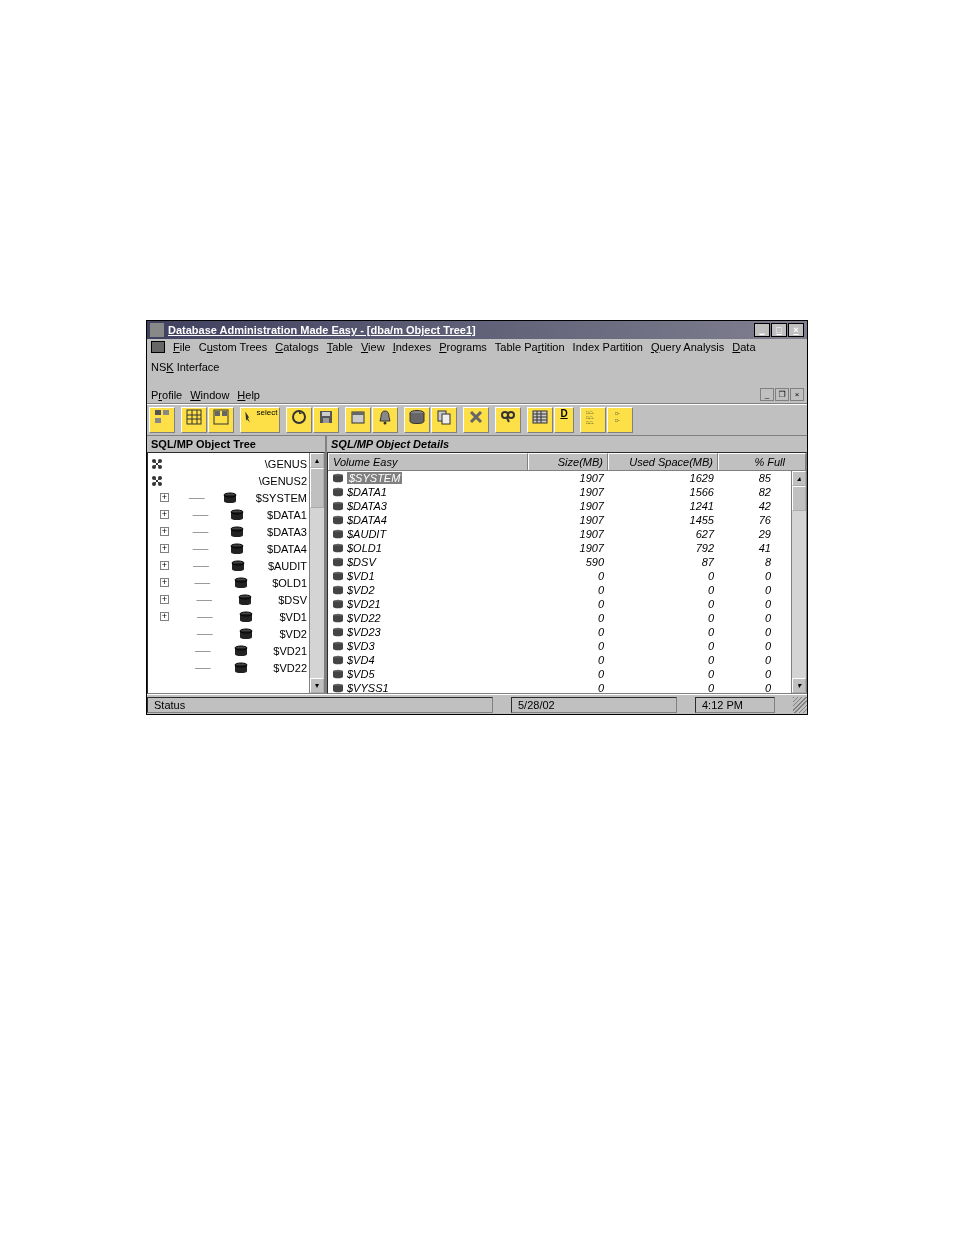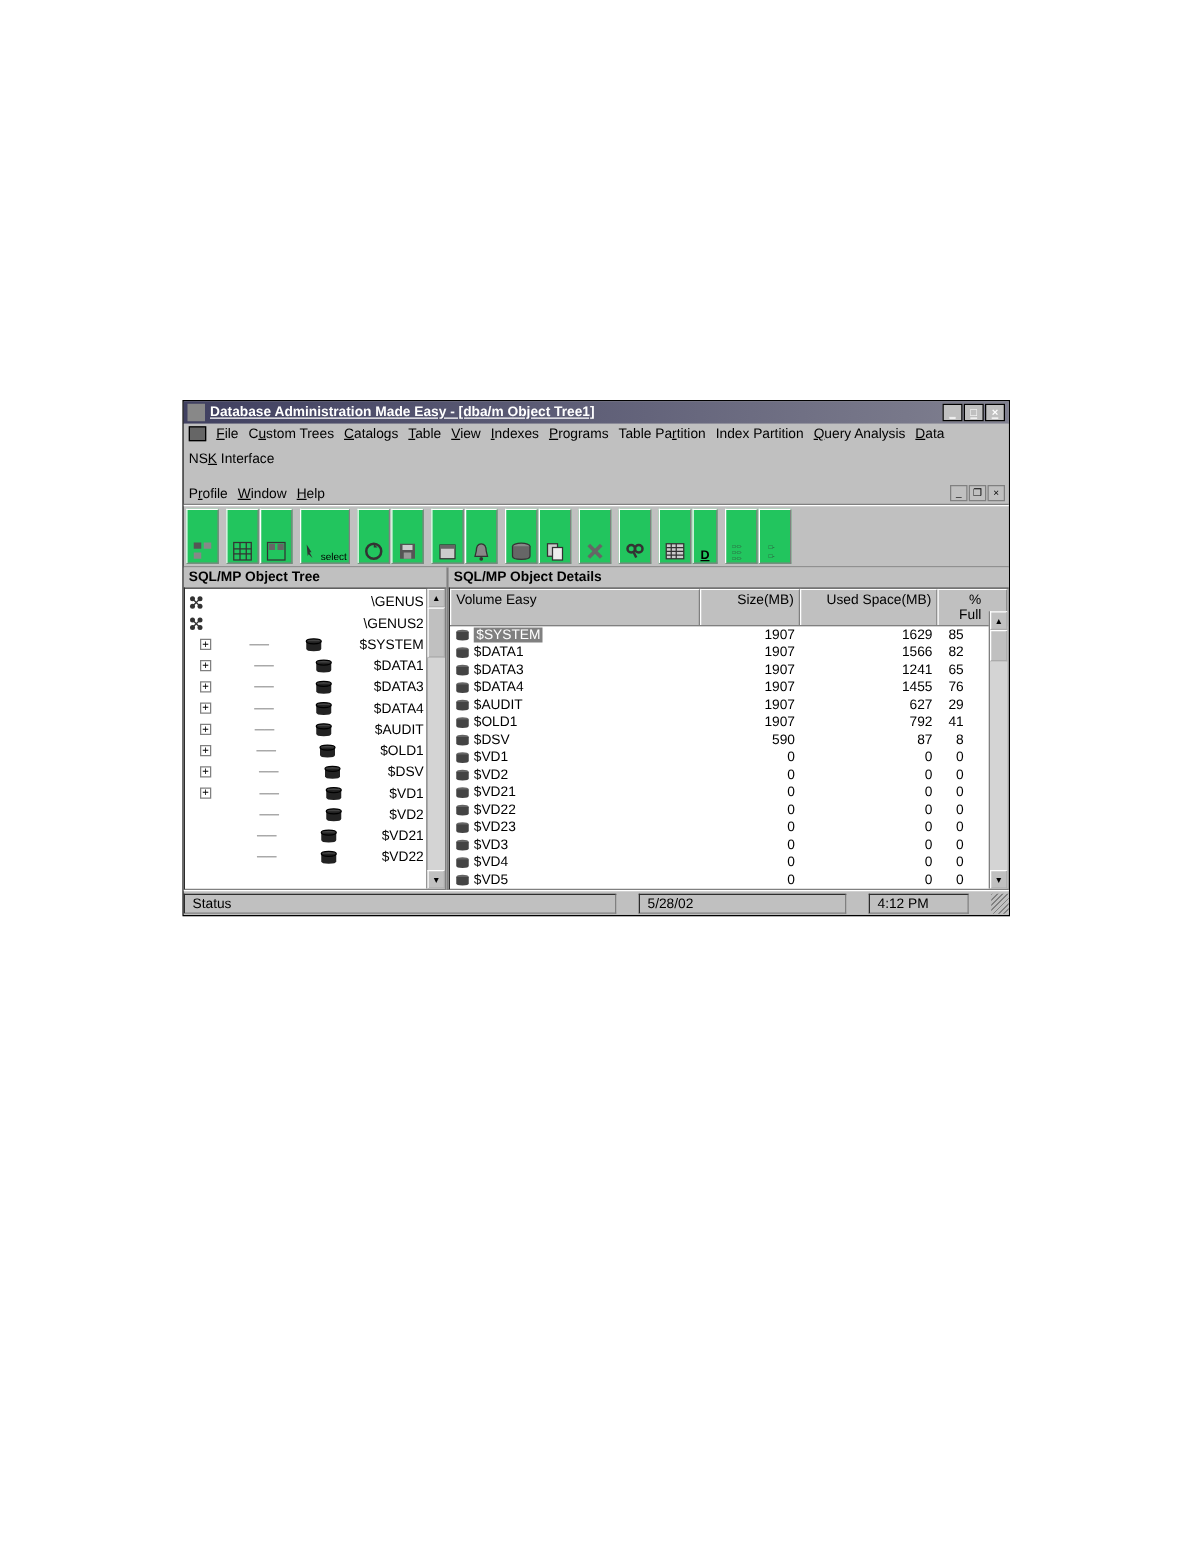--- a/index.html
+++ b/index.html
@@ -75,40 +75,40 @@
 .toolbar {
   background: #c0c0c0;
   border-top: 1px solid #fff;
   border-bottom: 1px solid #808080;
   padding: 2px;
   display: flex;
   align-items: center;
   gap: 1px;
 }
 .tb-btn {
-  width: 26px; height: 44px;
-  background: #22c55e;
+  width: 26px; height: 26px;
+  background: #fde047;
   border-top: 1px solid #fff;
   border-left: 1px solid #fff;
   border-right: 1px solid #808080;
   border-bottom: 1px solid #808080;
   display: flex;
-  align-items: flex-end;
+  align-items: flex-start;
   justify-content: center;
   cursor: default;
 }
 .tb-sep { width: 4px; }
 .tb-btn svg { width: 18px; height: 18px; }
 .content {
   display: flex;
   background: #c0c0c0;
   height: 258px;
 }
 .tree-panel {
-  width: 212px;
+  width: 180px;
   display: flex;
   flex-direction: column;
   border-right: 2px solid #808080;
 }
 .panel-header {
   font-weight: bold;
   font-size: 11px;
   padding: 2px 4px;
   background: #c0c0c0;
 }
@@ -172,20 +172,21 @@
   align-items: center;
   justify-content: center;
   margin-right: 3px;
 }
 .node-icon svg { width: 12px; height: 12px; }
 .disk-icon svg { width: 14px; height: 12px; }
 .details-panel {
   flex: 1;
   display: flex;
   flex-direction: column;
+  font-style: italic;
 }
 .details-body {
   flex: 1;
   background: #fff;
   border: 1px inset #808080;
   overflow: hidden;
   position: relative;
 }
 .grid-header {
   display: flex;
@@ -628,21 +629,21 @@
                 <span class="vol-icon">
                   <svg viewBox="0 0 12 10">
                     <ellipse cx="6" cy="2.5" rx="5" ry="1.8" fill="#666"></ellipse>
                     <path d="M1 2.5 L1 7.5 Q1 9.3 6 9.3 Q11 9.3 11 7.5 L11 2.5" fill="#444"></path>
                   </svg>
                 </span>
                 <span class="cell-text">$DATA3</span>
               </div>
               <div class="col-size">1907</div>
               <div class="col-used">1241</div>
-              <div class="col-full">65</div>
+              <div class="col-full">42</div>
             </div>
             <div class="grid-row">
               <div class="col-name">
                 <span class="vol-icon">
                   <svg viewBox="0 0 12 10">
                     <ellipse cx="6" cy="2.5" rx="5" ry="1.8" fill="#666"></ellipse>
                     <path d="M1 2.5 L1 7.5 Q1 9.3 6 9.3 Q11 9.3 11 7.5 L11 2.5" fill="#444"></path>
                   </svg>
                 </span>
                 <span class="cell-text">$DATA4</span>

